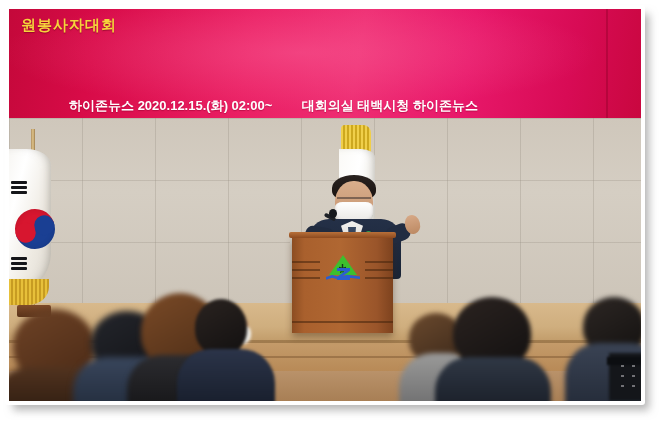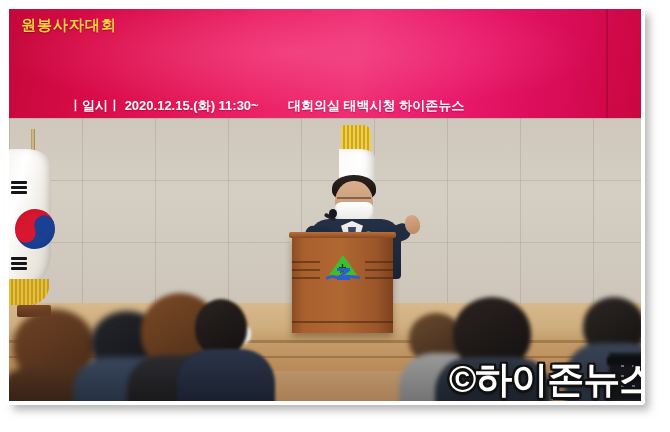--- a/index.html
+++ b/index.html
@@ -311,22 +311,22 @@
 </head>
 <body>
 
 <div id="photo-frame">
   <div id="photo">
 
     <div id="banner">
       <div class="sheen"></div>
       <div id="banner-line1">원봉사자대회</div>
       <div id="banner-sub">
-        <span>ㅣ일시ㅣ</span>
-        <span>2020.12.15.(화) 11:30~</span>
+        <span>하이존뉴스</span>
+        <span>2020.12.15.(화) 02:00~</span>
         <span class="gap"></span>
         <span>대회의실</span>
         <span>태백시청 하이존뉴스</span>
       </div>
     </div>
 
     <div id="wall">
       <div class="speckle"></div>
     </div>
     <div id="stage-floor"></div>
@@ -419,16 +419,15 @@
     </div>
     <div class="aud" id="aud-7">
       <div class="head"></div>
       <div class="body"></div>
     </div>
 
     <div id="seat-a"></div>
     <div id="seat-b"></div>
     <div class="dots"></div>
 
-    <div id="watermark">©하이존뉴스</div>
 
   </div>
 </div>
 
 </body></html>

